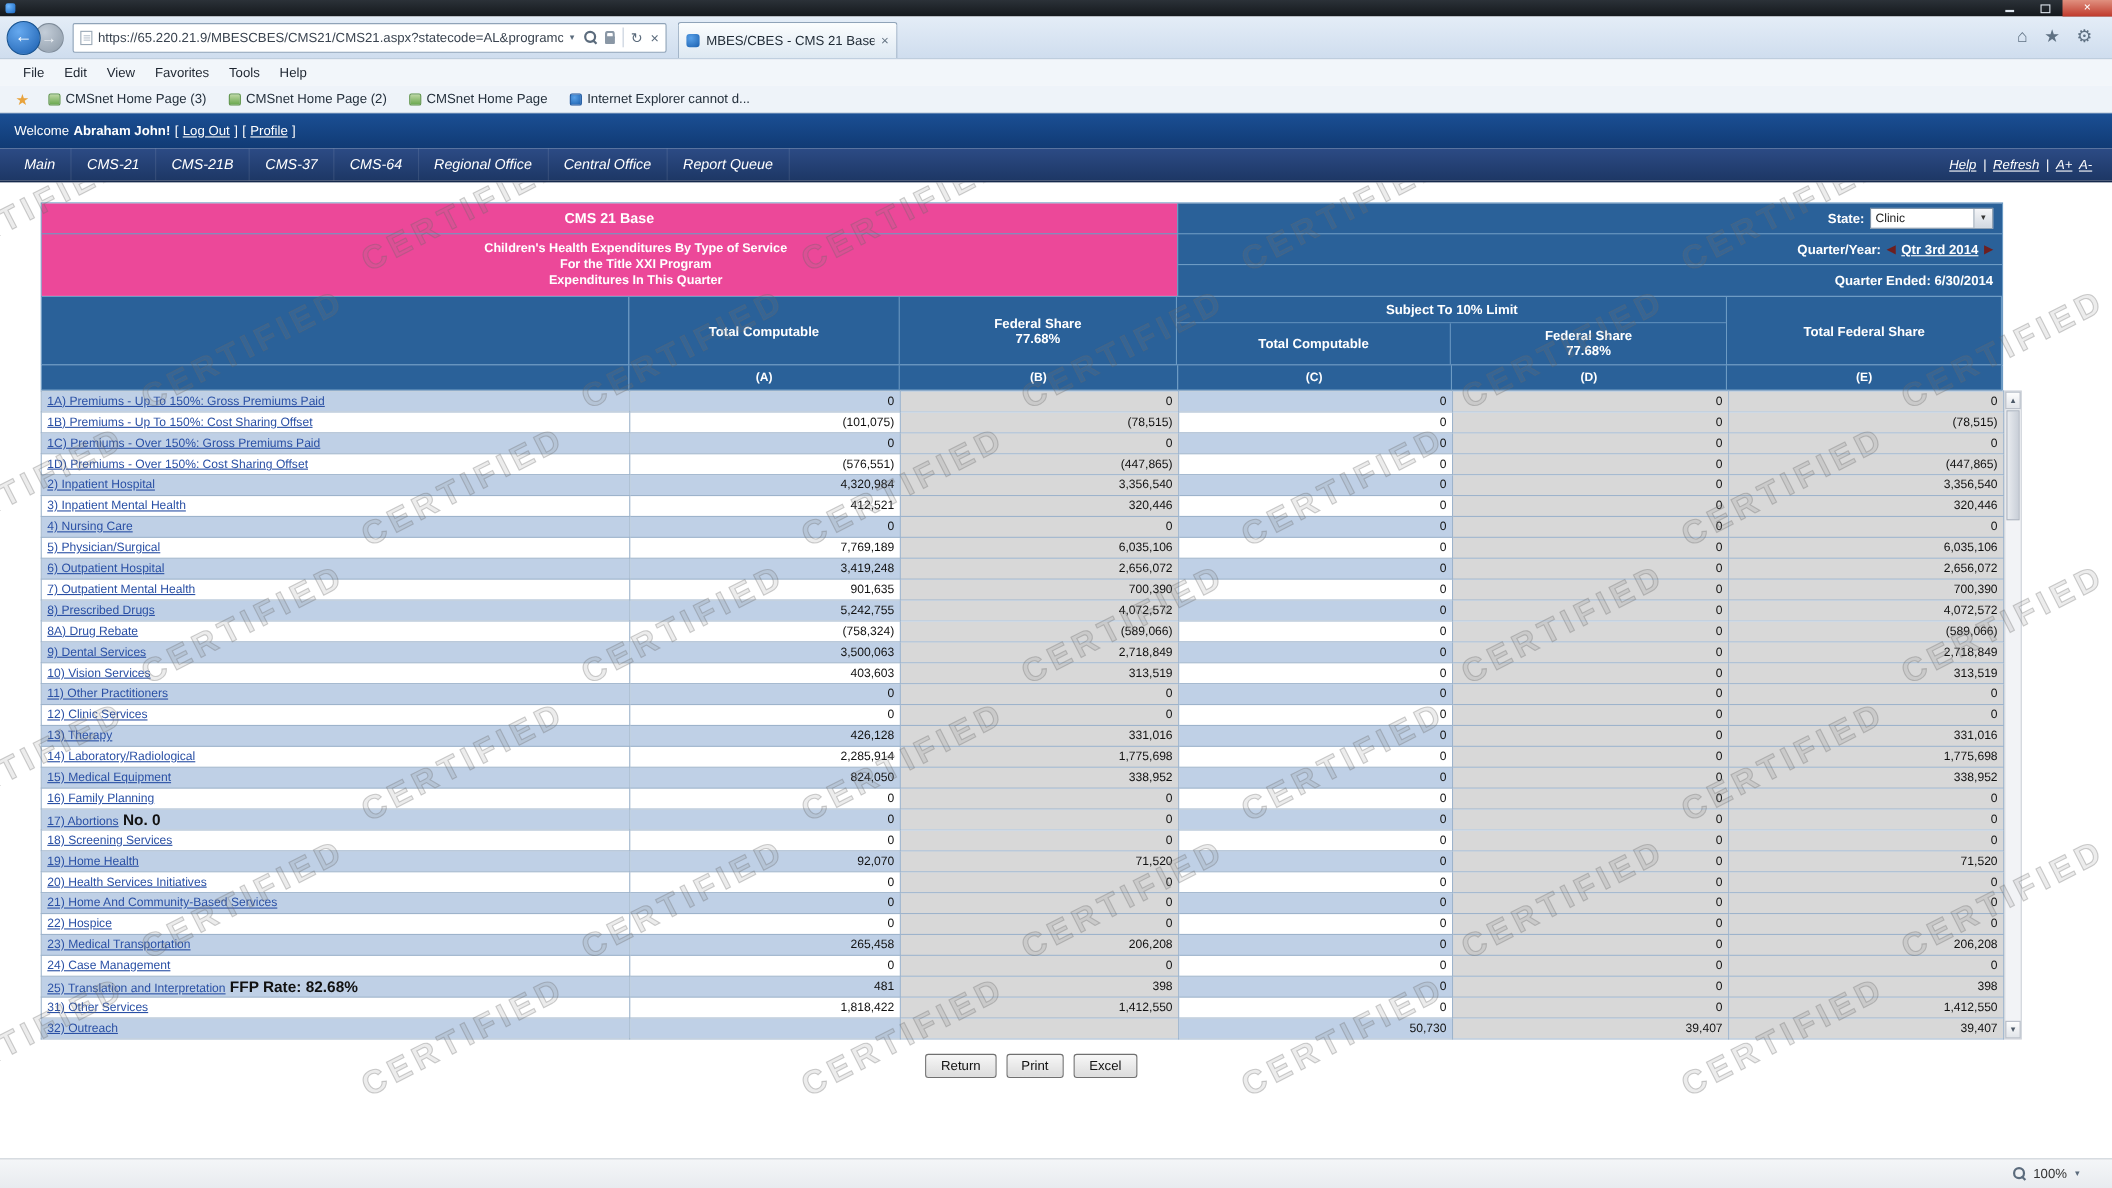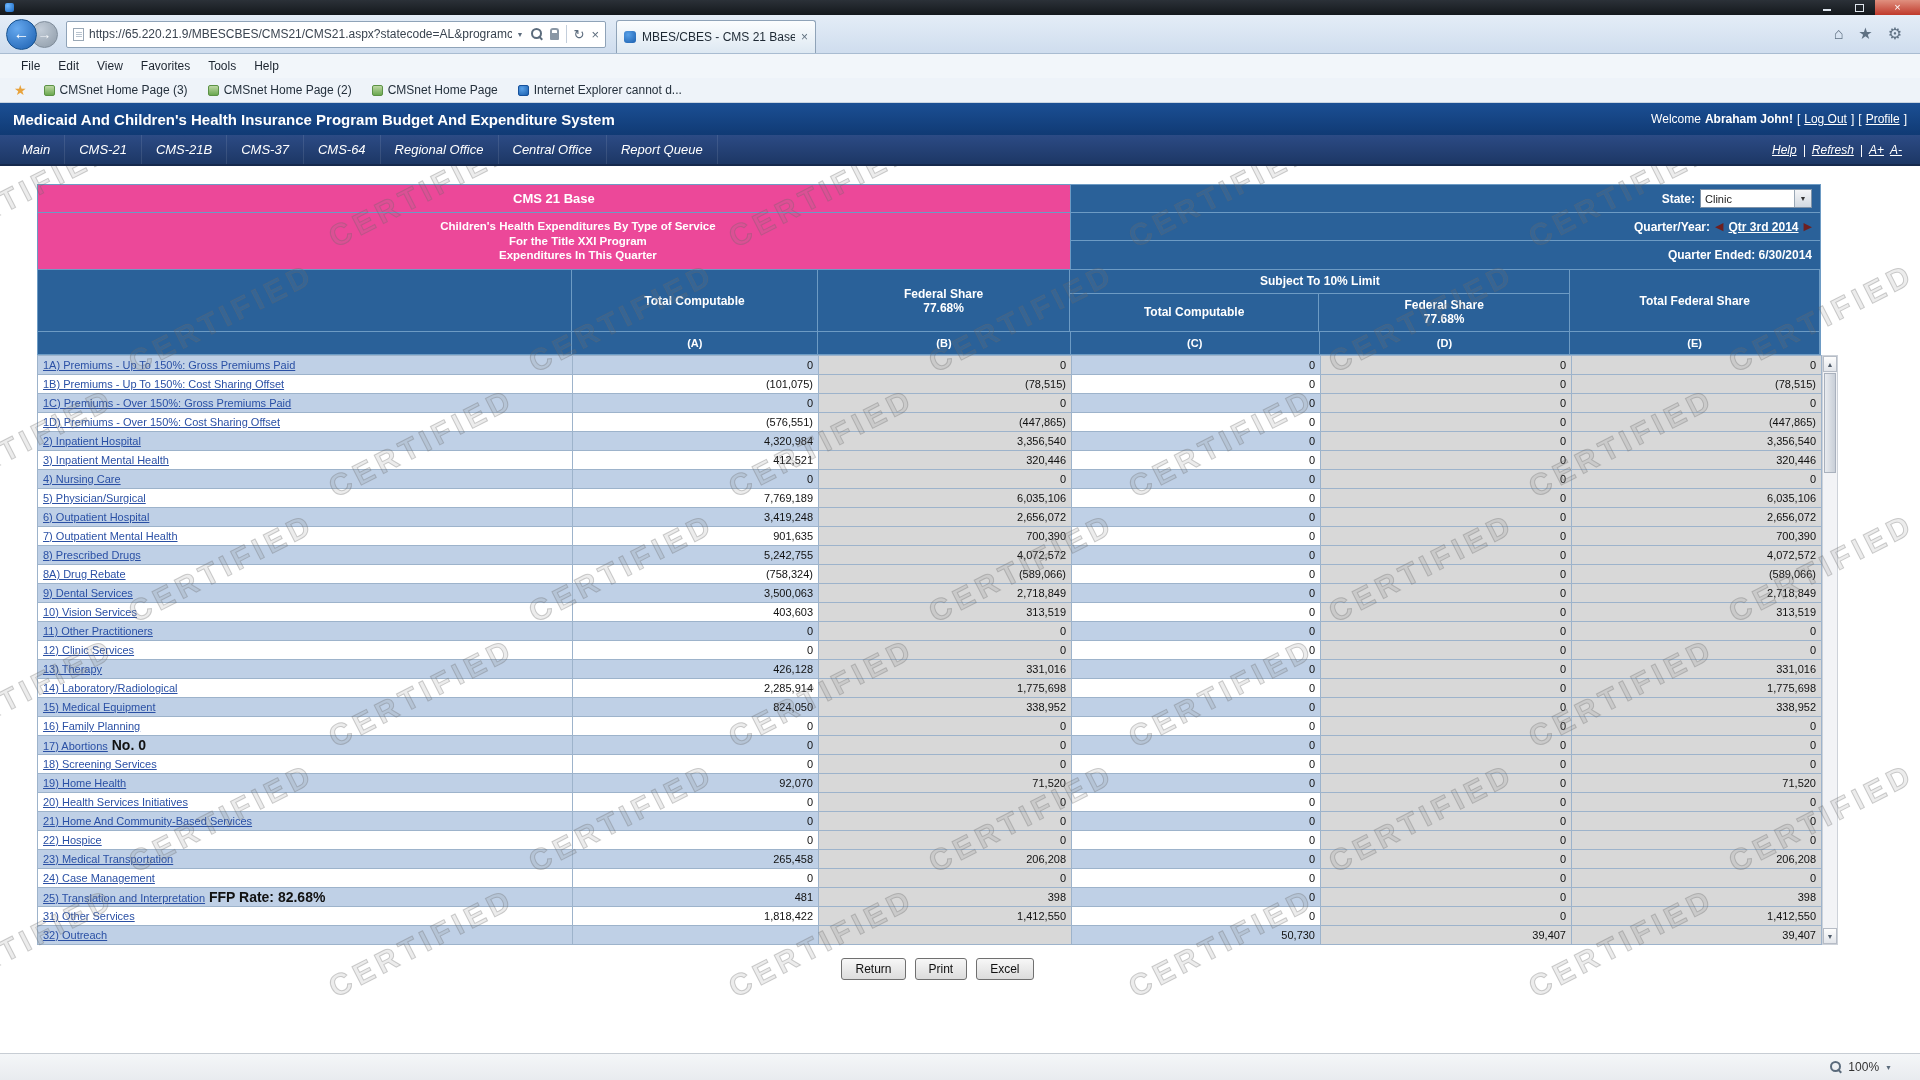--- a/index.html
+++ b/index.html
@@ -227,21 +227,20 @@
       <span class="fav-ico"></span>
       <span>CMSnet Home Page</span>
     </a>
   <a class="fav-item">
       <span class="fav-ico blue"></span>
       <span>Internet Explorer cannot d...</span>
     </a>
 </div>
 
 <div class="app-banner">
-  <span class="app-title">Medicaid And Children's Health Insurance Program Budget And Expenditure System</span>
   <span class="welcome">
     <span>Welcome</span>
     <b>Abraham John!</b>
     <span>[</span>
     <a>Log Out</a>
     <span>]</span>
     <span>[</span>
     <a>Profile</a>
     <span>]</span>
   </span>

